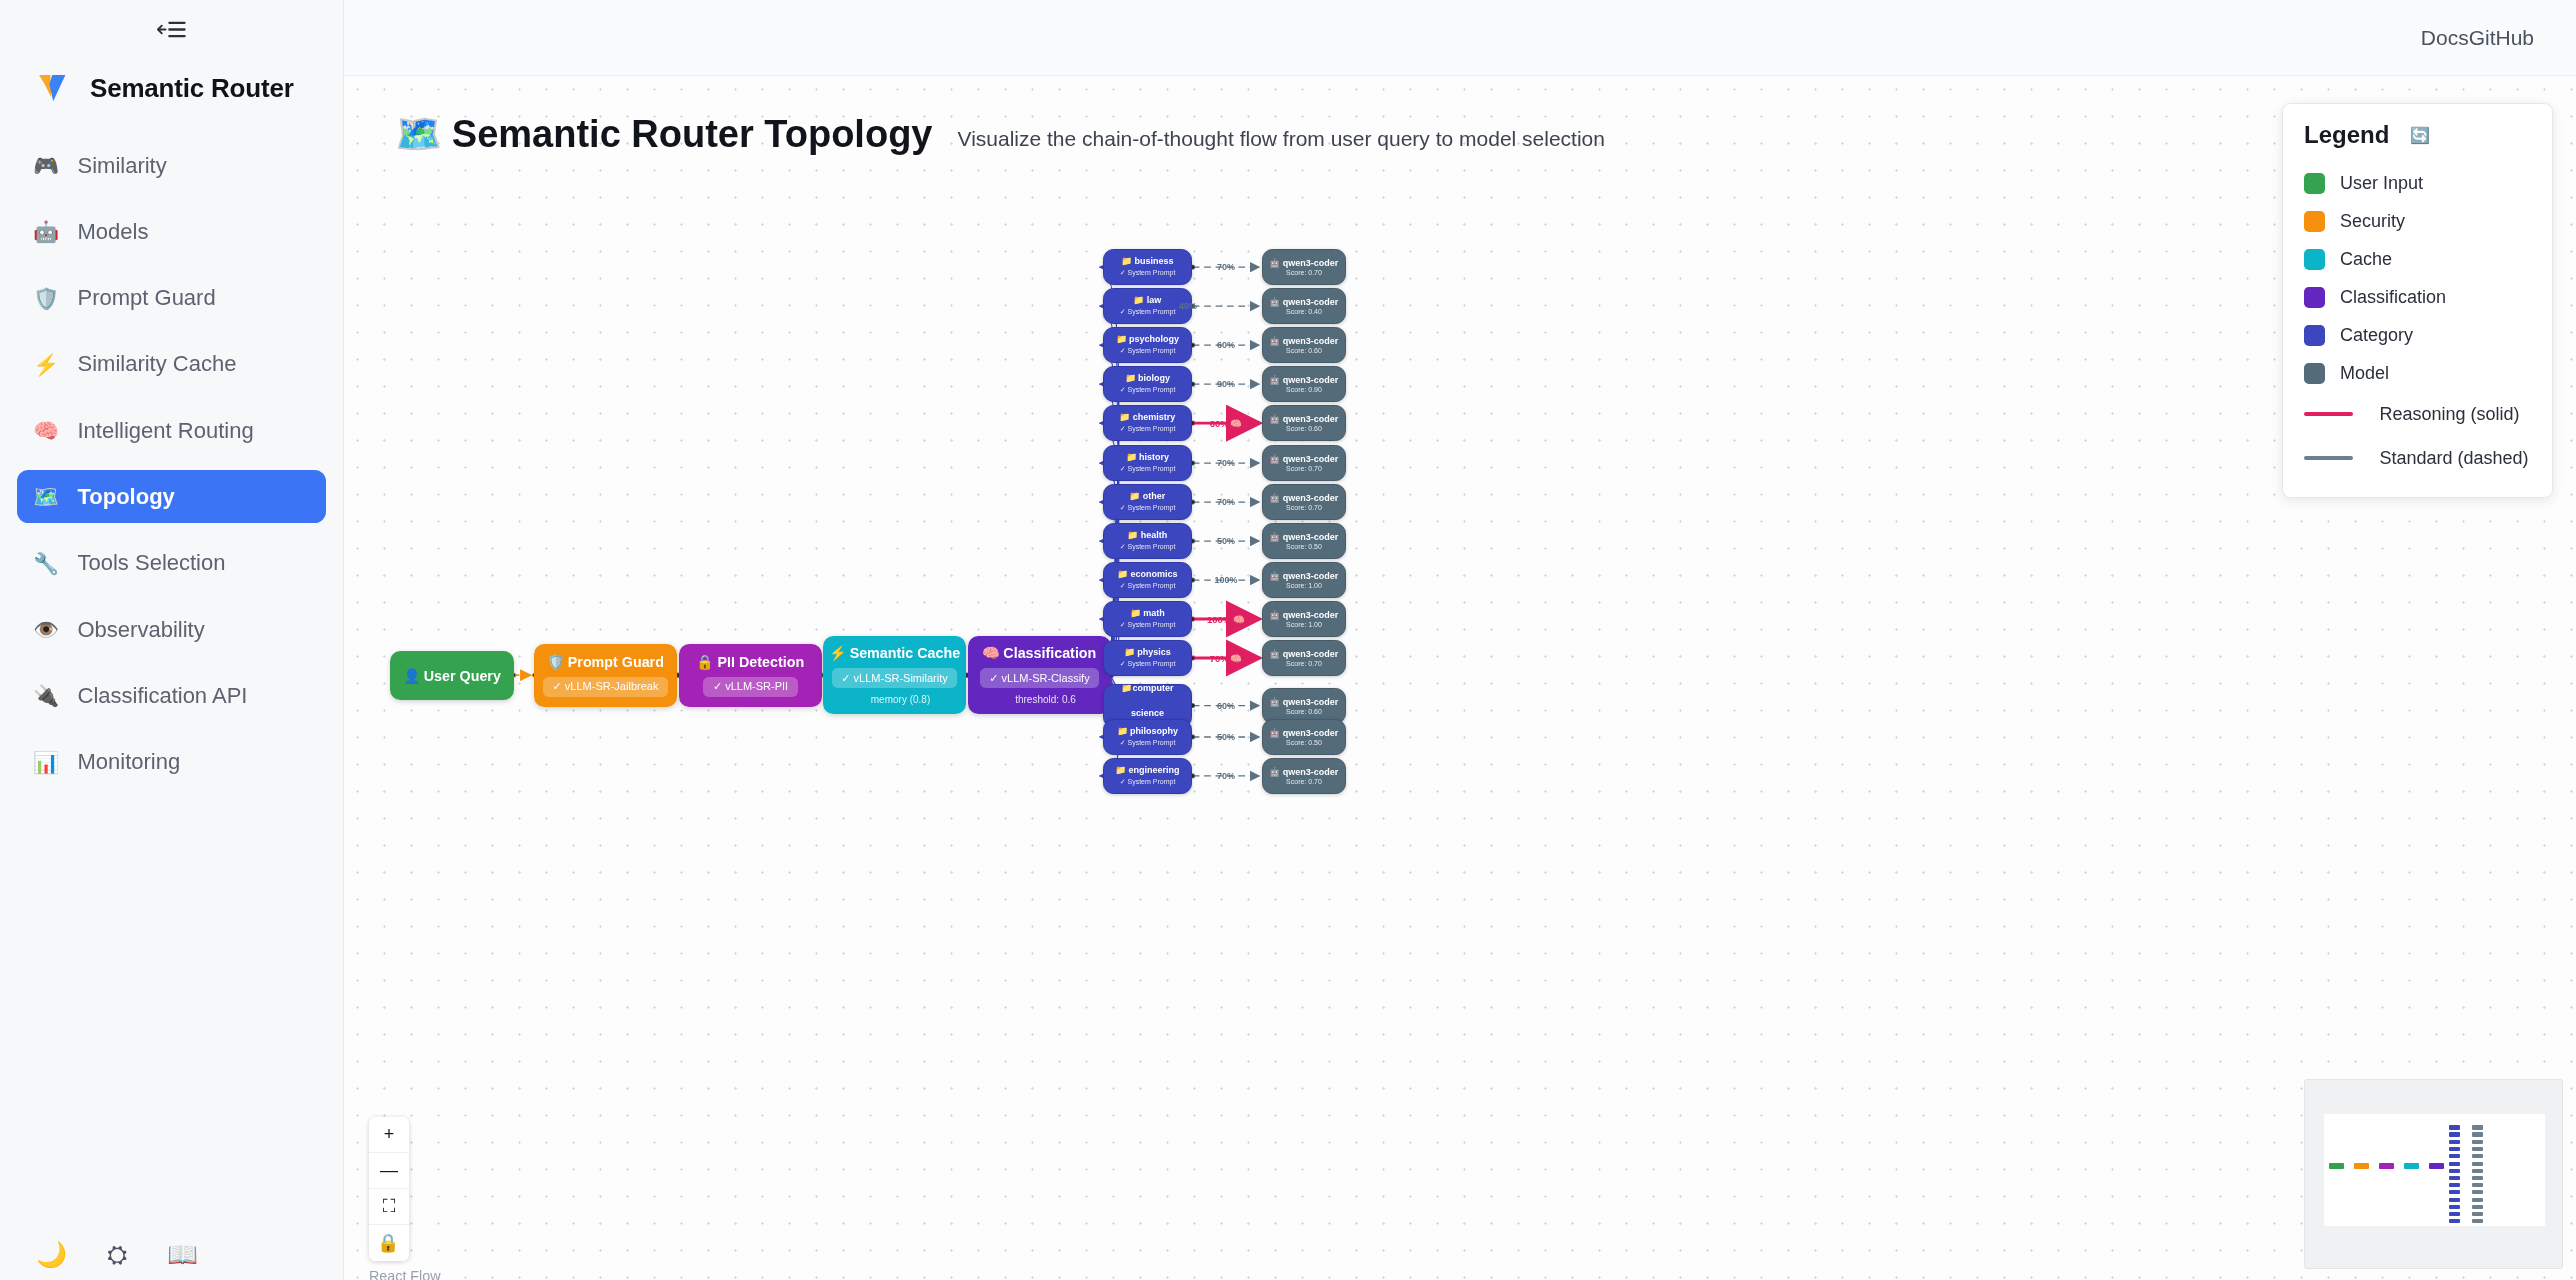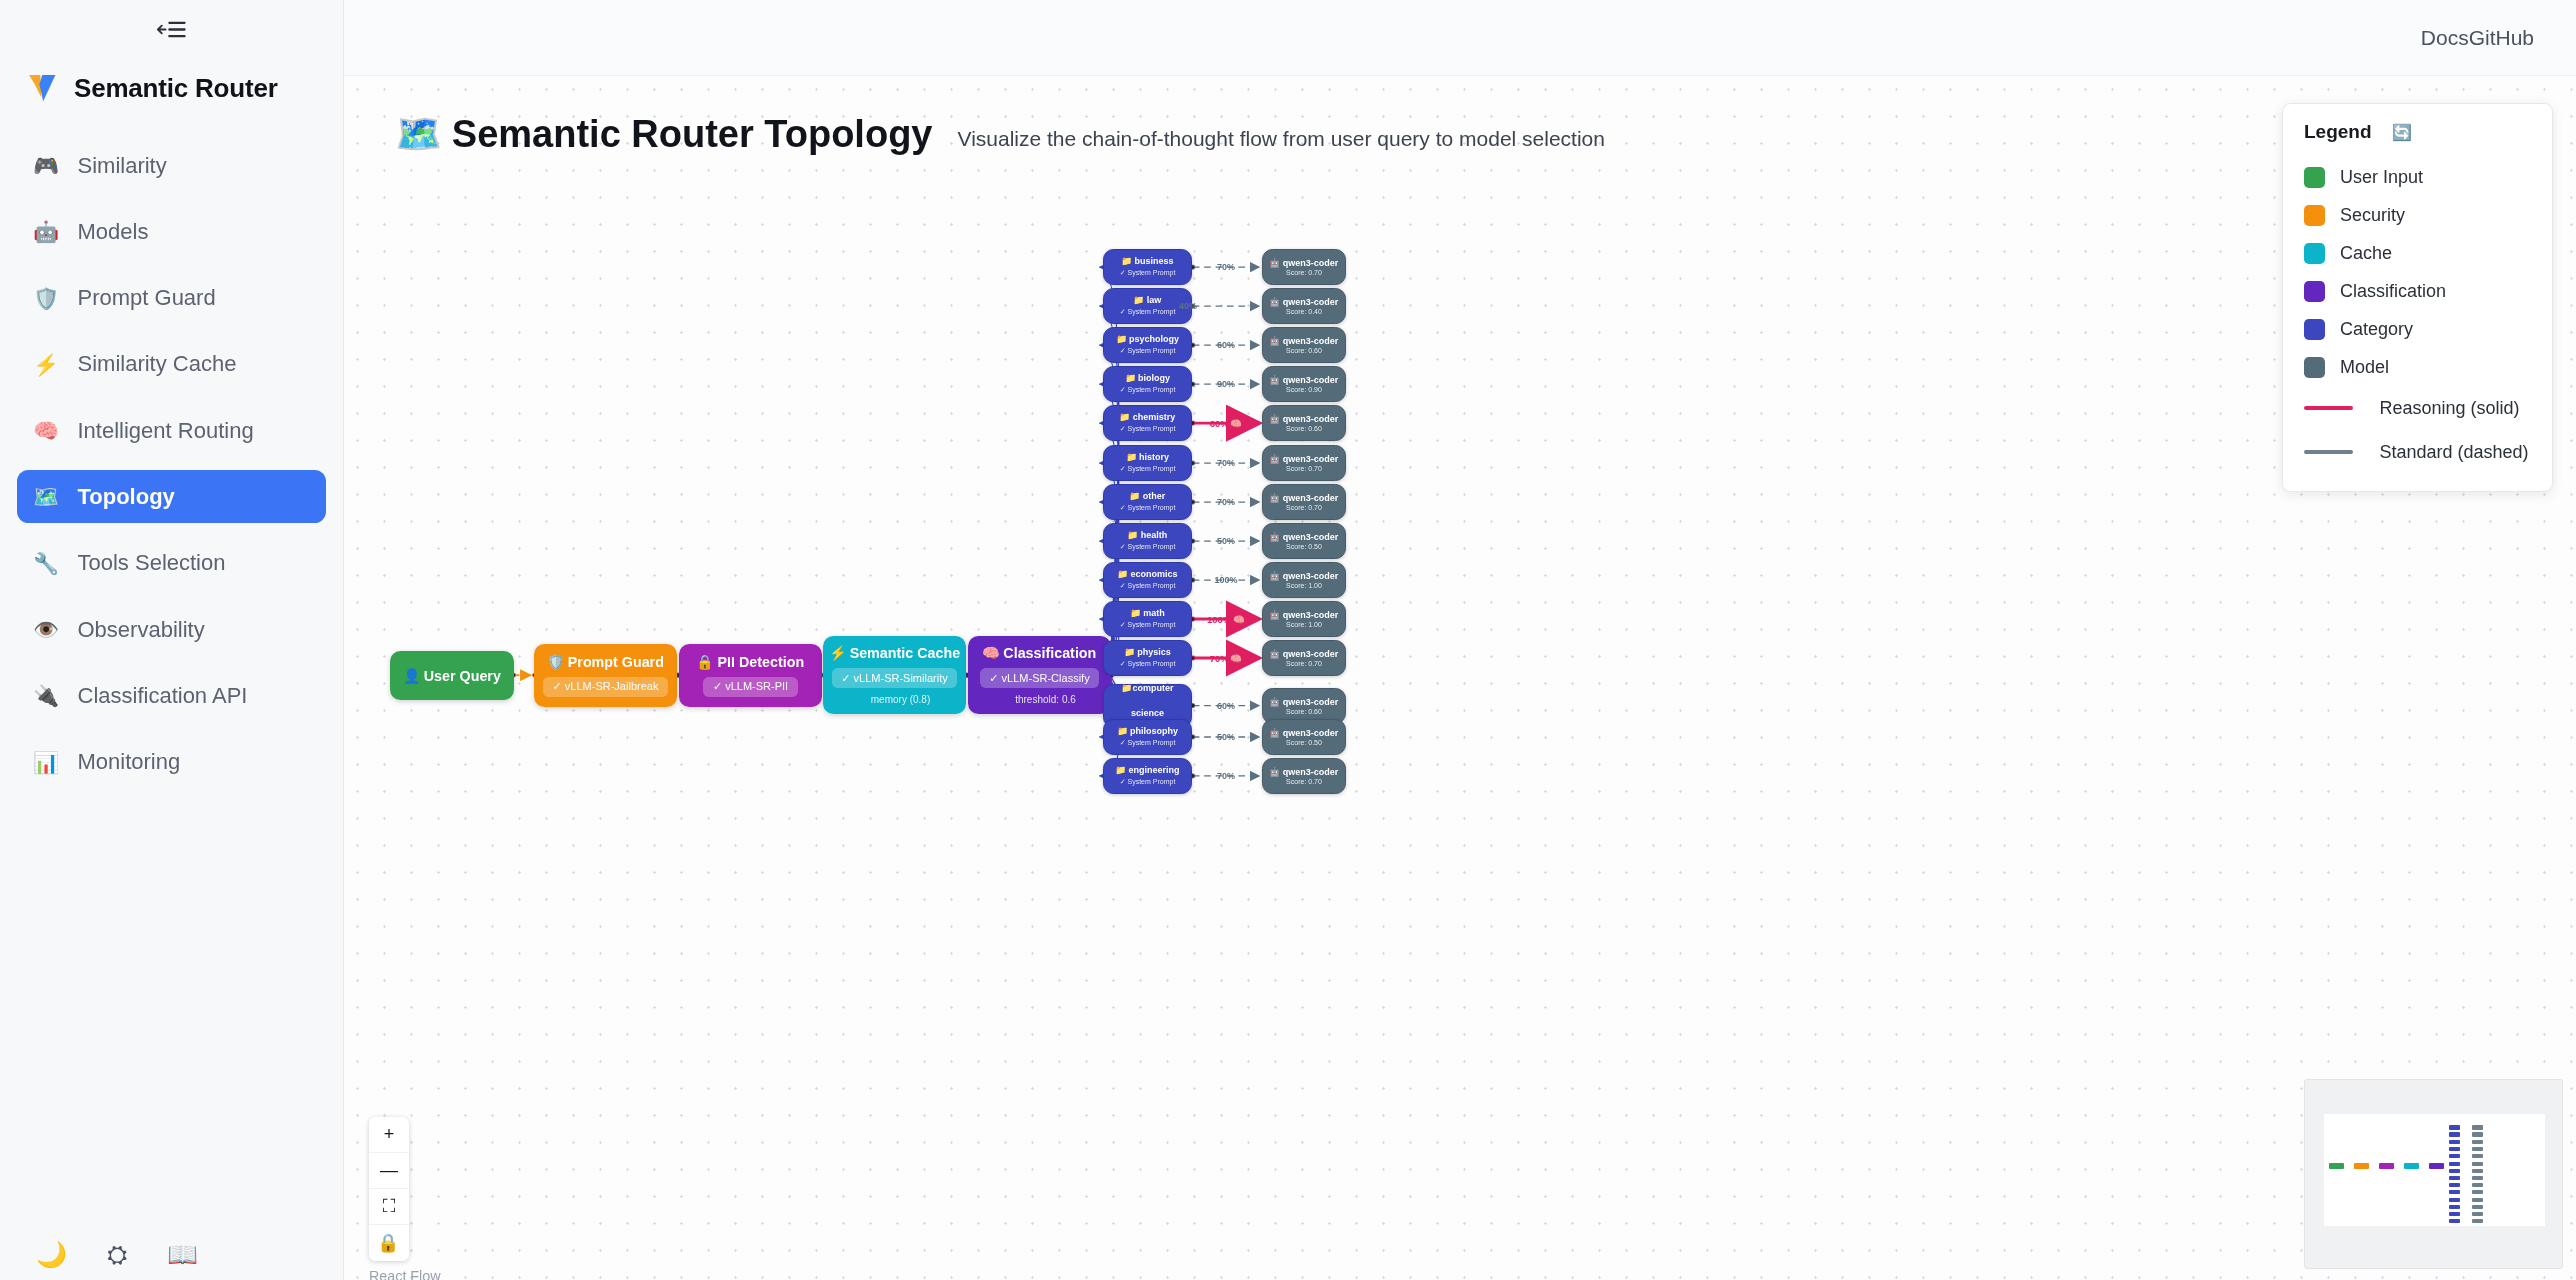--- a/index.html
+++ b/index.html
@@ -18,21 +18,21 @@
     border-right: 1px solid #e6e8ec;
     position: relative;
     flex: 0 0 344px;
   }
   .collapse-row { height: 59px; display: flex; align-items: center; justify-content: center; }
   .collapse-btn {
     width: 44px; height: 32px; display: flex; align-items: center; justify-content: center;
     color: #2c3038; font-size: 24px; line-height: 1; letter-spacing: -1px;
     background: transparent; border: none; cursor: pointer;
   }
-  .brand { display: flex; align-items: center; gap: 9px; padding: 0 0 0 27px; height: 59px; }
+  .brand { display: flex; align-items: center; gap: 15px; padding: 0 0 0 27px; height: 59px; margin-left: 10px; }
   .brand-logo { width: 38px; height: 32px; position: relative; flex: 0 0 38px; }
   .brand-name { font-size: 26px; font-weight: bold; color: #111318; letter-spacing: -0.2px; }
 
   .nav { margin-top: 21px; padding: 0 17px; }
   .nav-item {
     display: flex; align-items: center; gap: 17px;
     height: 53px; padding: 0 15px; margin-bottom: 13.3px;
     border-radius: 11.4px; cursor: pointer;
     color: #5c6270; font-size: 22px; font-weight: 500;
   }
@@ -107,21 +107,21 @@
   .edge-label.reason { color: #e01f63; font-size: 9.5px; }
 
   
   #legend {
     position: absolute; right: 23px; top: 27px; width: 271px;
     background: #ffffff; border: 1px solid #e4e7ec; border-radius: 8.6px;
     box-shadow: 0 2.9px 11.4px rgba(20,25,40,.09);
     padding: 17px 19px 17px 21px; z-index: 30;
   }
   #legend .lh { display: flex; align-items: center; gap: 21px; margin-bottom: 15px; }
-  #legend .lh .t { font-size: 19px; font-weight: bold; color: #181b21; }
+  #legend .lh .t { font-size: 24px; font-weight: bold; color: #181b21; }
   #legend .lh .r { font-size: 16px; cursor: pointer; }
   #legend .li { display: flex; align-items: center; gap: 15px; height: 38px; }
   #legend .sw { width: 21px; height: 21px; border-radius: 4.8px; flex: 0 0 21px; }
   #legend .lbl { font-size: 18px; color: #2b303a; }
   #legend .ln { display: flex; align-items: center; gap: 15px; height: 44px; padding-left: 0; }
   #legend .lnbar { width: 49px; height: 3.3px; border-radius: 1.9px; flex: 0 0 49px; }
   #legend .lnlbl { font-size: 18px; color: #2b303a; margin-left: 11.4px; }
 
   
   #controls {

